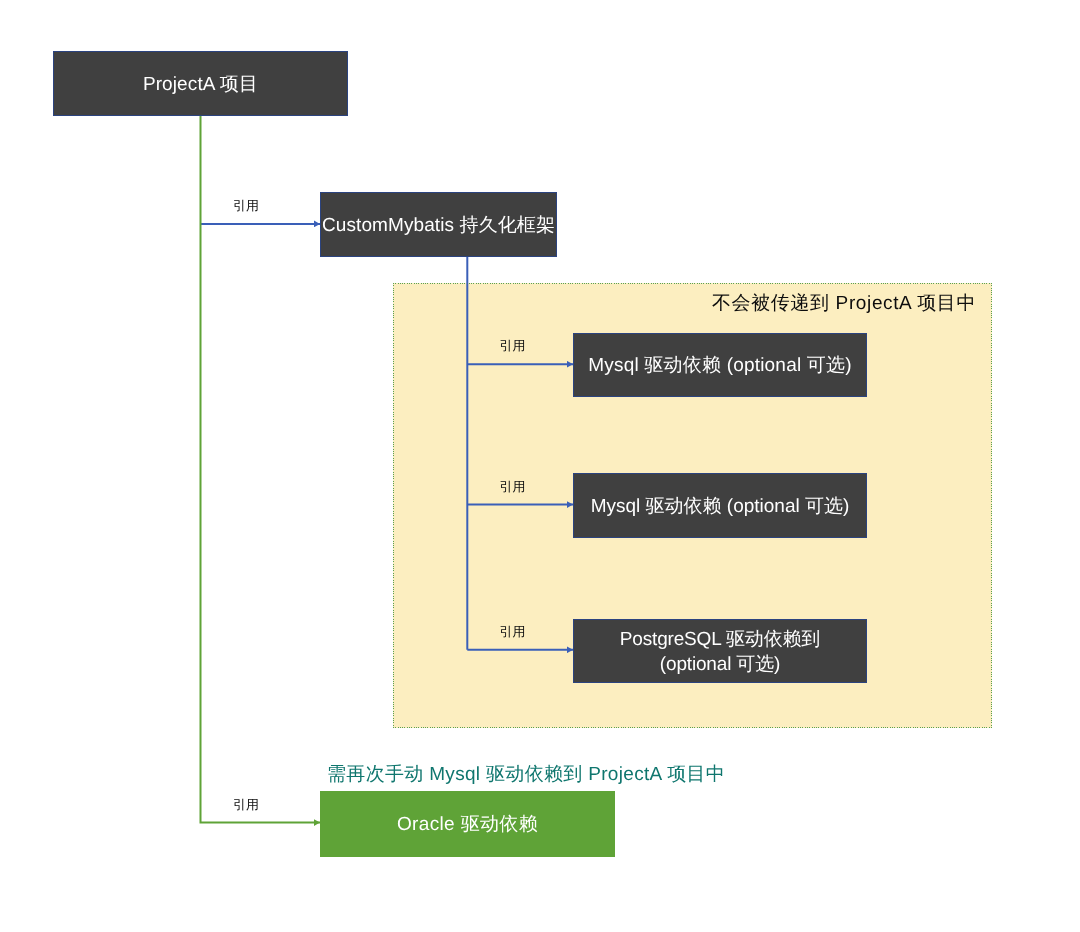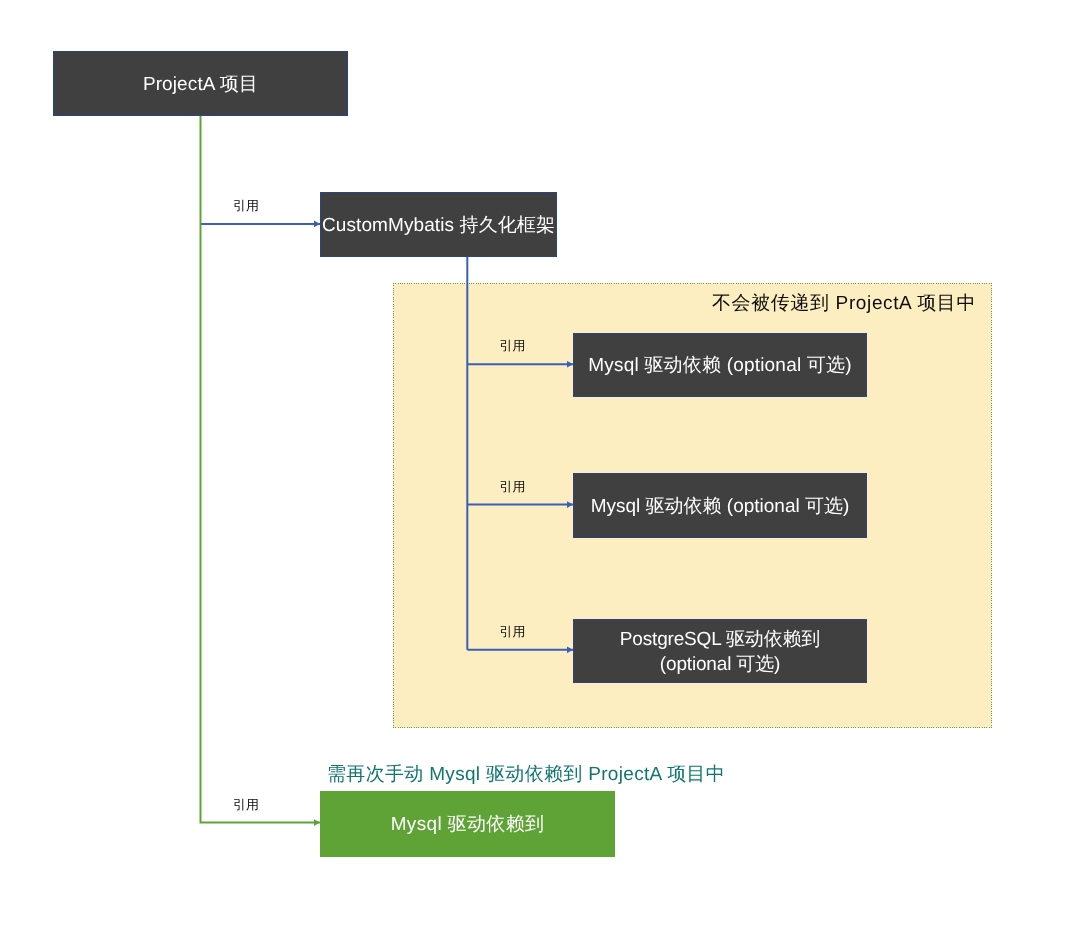--- a/index.html
+++ b/index.html
@@ -58,21 +58,21 @@
       <div class="node blue" style="left: 573px; top: 332.5px; width: 294px; height: 64.5px; letter-spacing: 0.2px;">
         <span>Mysql 驱动依赖 (optional 可选)</span>
       </div>
       <div class="node blue" style="left: 573px; top: 473px; width: 294px; height: 65px;">
         <span>Mysql 驱动依赖 (optional 可选)</span>
       </div>
       <div class="node blue" style="left: 573px; top: 618.5px; width: 294px; height: 64.5px; padding: 0px 8px; letter-spacing: -0.17px;">
         <span>PostgreSQL 驱动依赖到 (optional 可选)</span>
       </div>
       <div class="node green" style="left: 320px; top: 790.5px; width: 295px; height: 66px; letter-spacing: 0.35px;">
-        <span>Mysql 驱动依赖到</span>
+        <span>Oracle 驱动依赖</span>
       </div>
     </div>
 
   <div class="free-label" id="group-label" style="left: 712px; top: 294px; color: rgb(13, 13, 13); letter-spacing: 0.62px;">不会被传递到 ProjectA 项目中</div>
   <div id="annotation-layer">
       <div class="free-label" style="left: 327px; top: 765px; letter-spacing: 0.32px; color: #0f766e;">需再次手动 Mysql 驱动依赖到 ProjectA 项目中</div>
     </div>
 
   <div id="edge-label-layer">
       <div class="edge-label" style="left: 233px; top: 199.3px; color: rgb(13, 13, 13);">引用</div>

